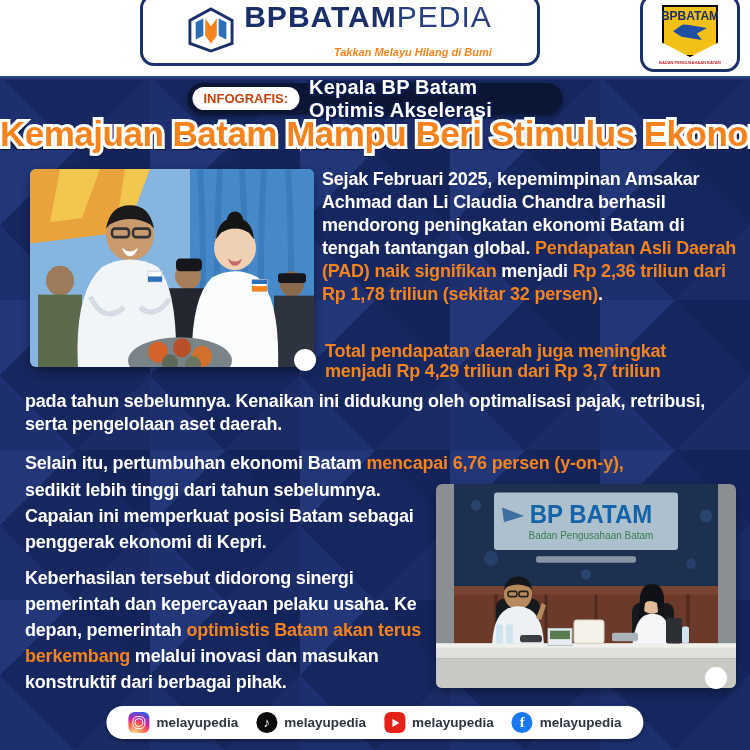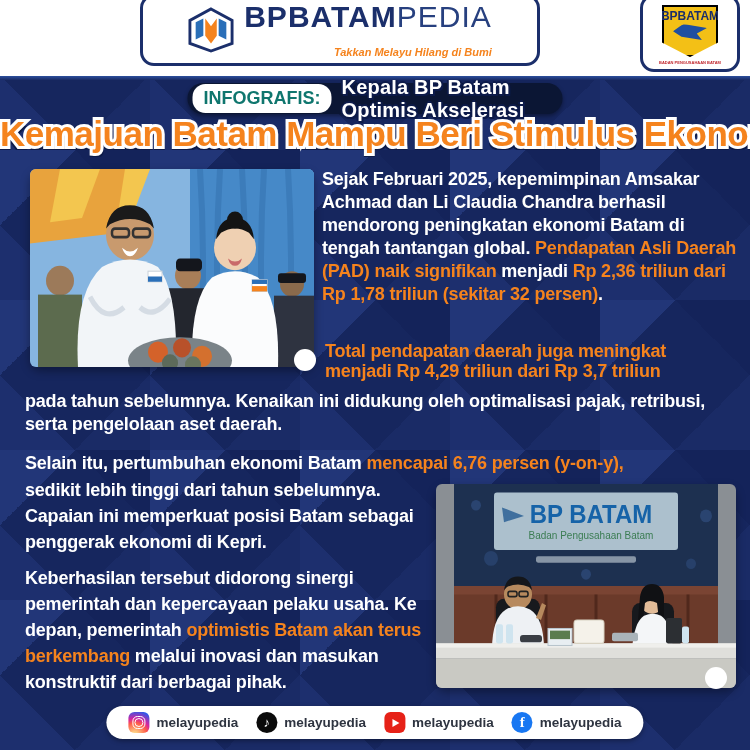--- a/index.html
+++ b/index.html
@@ -44,22 +44,22 @@
     clip-path:polygon(0 45%, 30% 0, 100% 25%, 70% 60%, 85% 100%, 25% 80%); }
   .bp-band { font-size:4px; color:#c0272d; font-weight:bold; margin-top:3px; white-space:nowrap; }
 
   
   .banner {
     position:absolute; left:50%; top:83px; transform:translateX(-50%);
     background:#0b1634; border-radius:16px; height:31px; display:flex; align-items:center;
     padding:0 14px 0 5px; gap:10px; z-index:4; box-shadow:0 2px 4px rgba(0,0,0,.4);
   }
   .banner-label {
-    background:#ffffff; border-radius:13px; padding:4px 11px; font-weight:bold; font-size:18px;
-    color:#0f766e; letter-spacing:0; line-height:1.2;
+    background:#ffffff; border-radius:13px; padding:4px 11px; font-weight:bold; font-size:13px;
+    color:#c2410c; letter-spacing:0; line-height:1.2;
   }
   .banner-sub {
     color:#ffffff; font-weight:bold; font-size:20px; letter-spacing:.2px;
     text-shadow:-2px 0 0 #0d1b4a, 2px 0 0 #0d1b4a, 0 -2px 0 #0d1b4a, 0 2px 0 #0d1b4a, 2px 2px 0 #0d1b4a;
   }
 
   
   .title-wrap { position:absolute; left:0; top:114px; width:750px; text-align:center; z-index:4; }
   .title-layer {
     position:absolute; left:0; top:0; width:100%;

